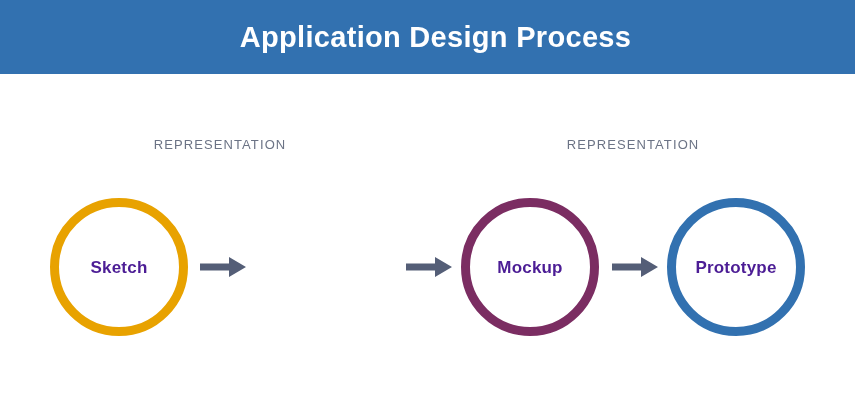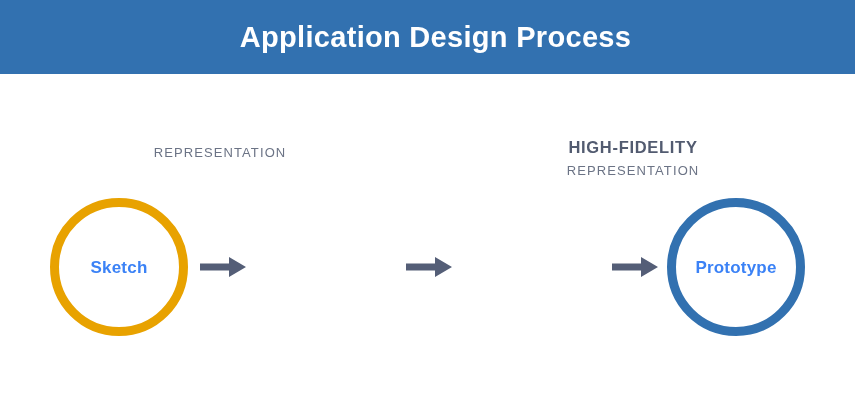--- a/index.html
+++ b/index.html
@@ -51,21 +51,20 @@
     display: block;
     font-size: 16.5px;
     font-weight: bold;
     color: #525B70;
     letter-spacing: 0.7px;
     line-height: 1.1;
     white-space: nowrap;
   }
   .group-sub {
     display: block;
-    margin-top: 8px;
     font-size: 13px;
     font-weight: normal;
     color: #6B7385;
     letter-spacing: 1.1px;
     line-height: 1.1;
     white-space: nowrap;
   }
 
   
   #process-row {
@@ -86,21 +85,21 @@
     border-width: 9px;
     box-sizing: border-box;
     background: #ffffff;
     display: flex;
     align-items: center;
     justify-content: center;
   }
   .step-label {
     font-size: 17px;
     font-weight: bold;
-    color: #3b82f6;
+    color: #4c1d95;
     letter-spacing: 0.2px;
     line-height: 1;
     white-space: nowrap;
   }
 
   #step-node-0 { left: 50px;  border-color: #E8A200; }
   #step-node-1 { left: 255px; border-color: #C62B32; }
   #step-node-2 { left: 461px; border-color: #7B2D62; }
   #step-node-3 { left: 667px; border-color: #3271B0; }
 
@@ -121,21 +120,20 @@
 
 <div id="header-banner">
   <h1 id="page-title">Application Design Process</h1>
 </div>
 
 <div class="group-label" id="group-label-low">
   <span class="group-sub">REPRESENTATION</span>
 </div>
 
 <div class="group-label" id="group-label-high">
-  <span class="group-title">HIGH-FIDELITY</span>
   <span class="group-sub">REPRESENTATION</span>
 </div>
 
 <div id="process-row">
 
   <div class="step-node" id="step-node-0">
     <span class="step-label">Sketch</span>
   </div>
 
   <div class="step-arrow" id="step-arrow-0">
@@ -144,20 +142,23 @@
     </svg>
   </div>
 
 
   <div class="step-arrow" id="step-arrow-1">
     <svg width="46" height="24" viewBox="0 0 46 24" xmlns="http://www.w3.org/2000/svg">
       <path d="M0 8.5 H29 V2 L46 12 L29 22 V15.5 H0 Z" fill="#545E77"></path>
     </svg>
   </div>
 
+  <div class="step-node" id="step-node-2">
+    <span class="step-label">Mockup</span>
+  </div>
 
   <div class="step-arrow" id="step-arrow-2">
     <svg width="46" height="24" viewBox="0 0 46 24" xmlns="http://www.w3.org/2000/svg">
       <path d="M0 8.5 H29 V2 L46 12 L29 22 V15.5 H0 Z" fill="#545E77"></path>
     </svg>
   </div>
 
   <div class="step-node" id="step-node-3">
     <span class="step-label">Prototype</span>
   </div>

